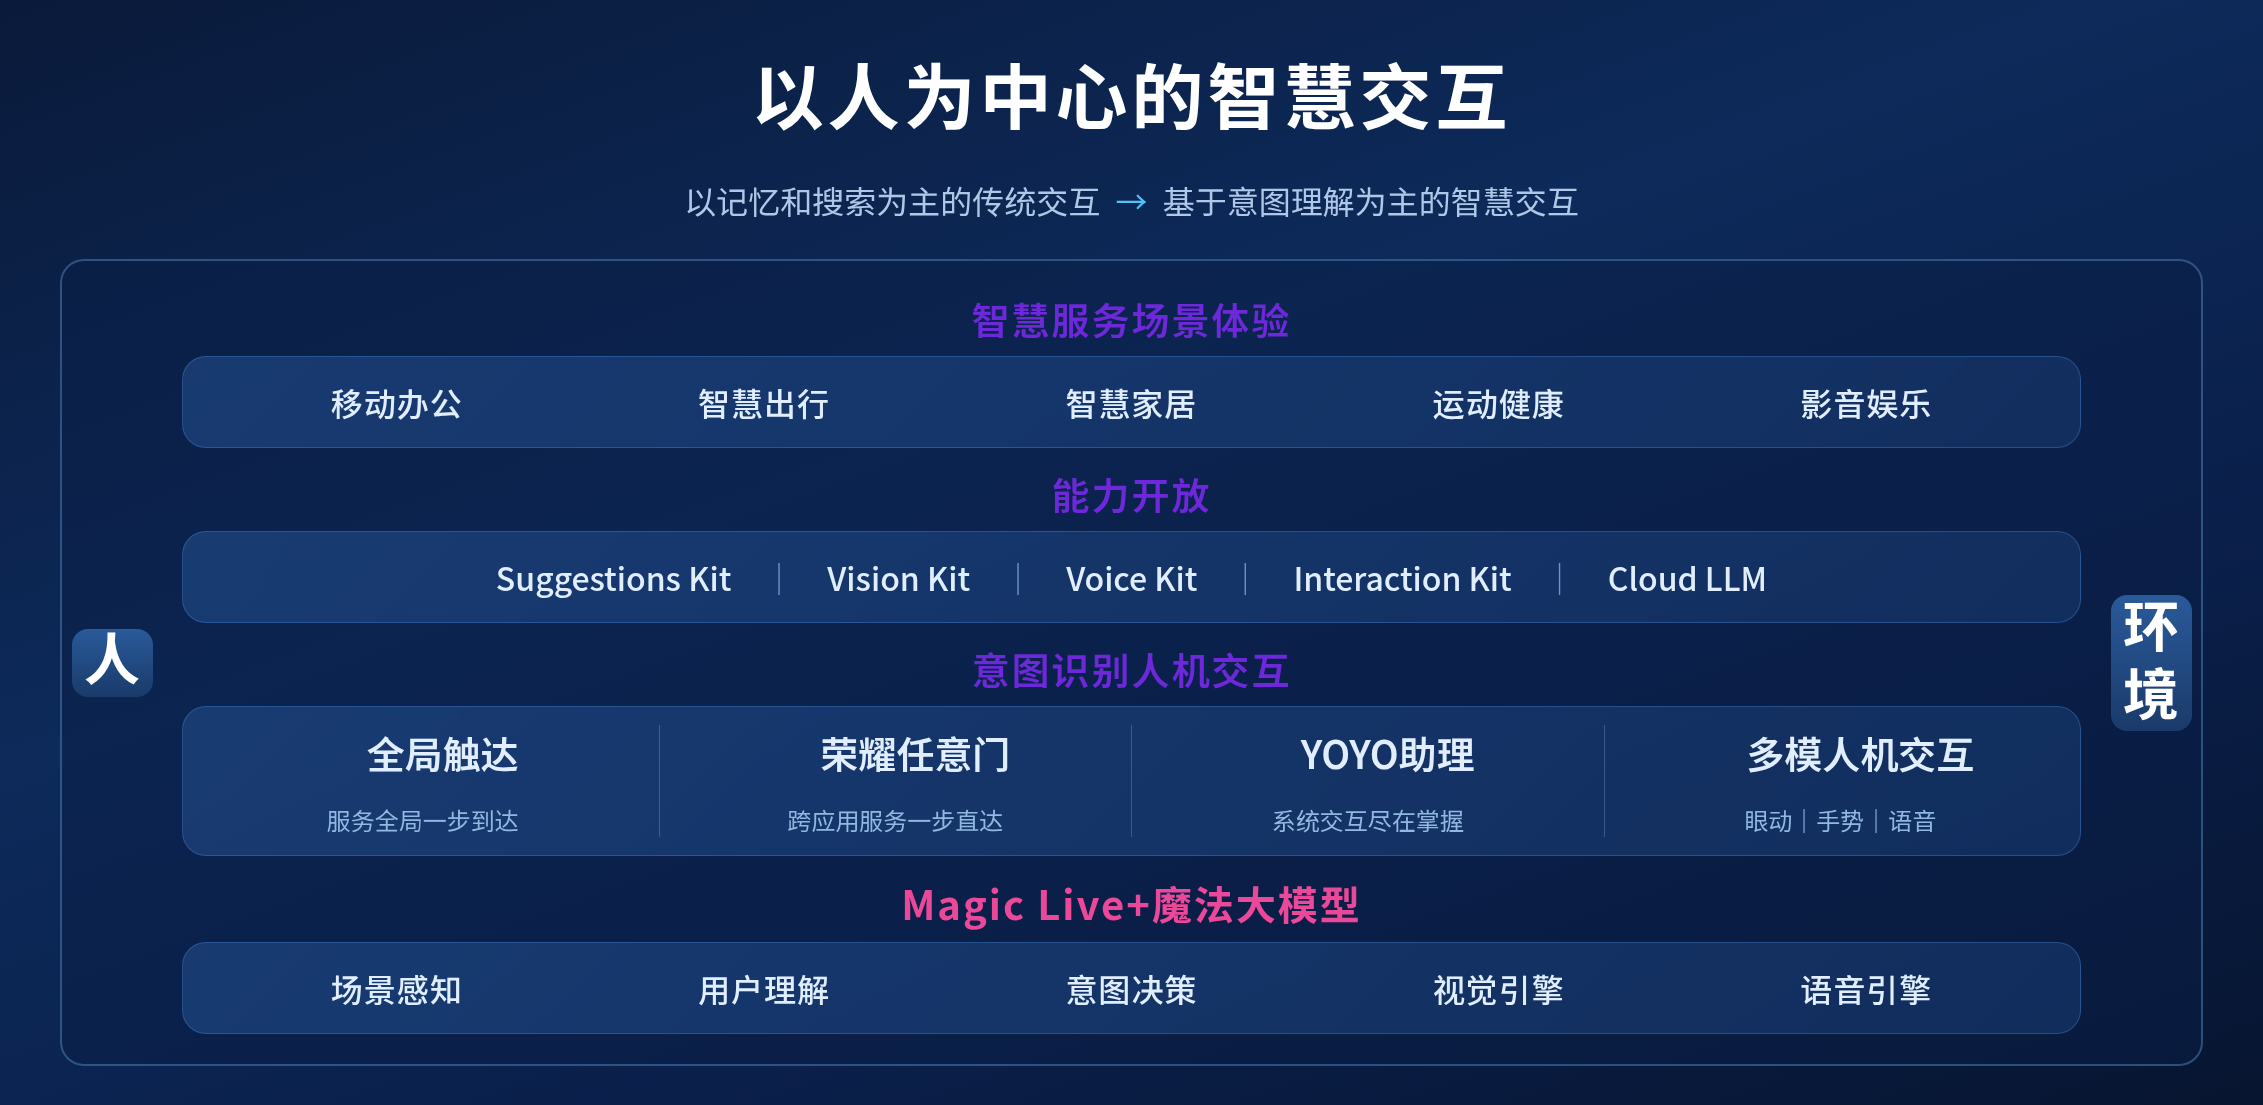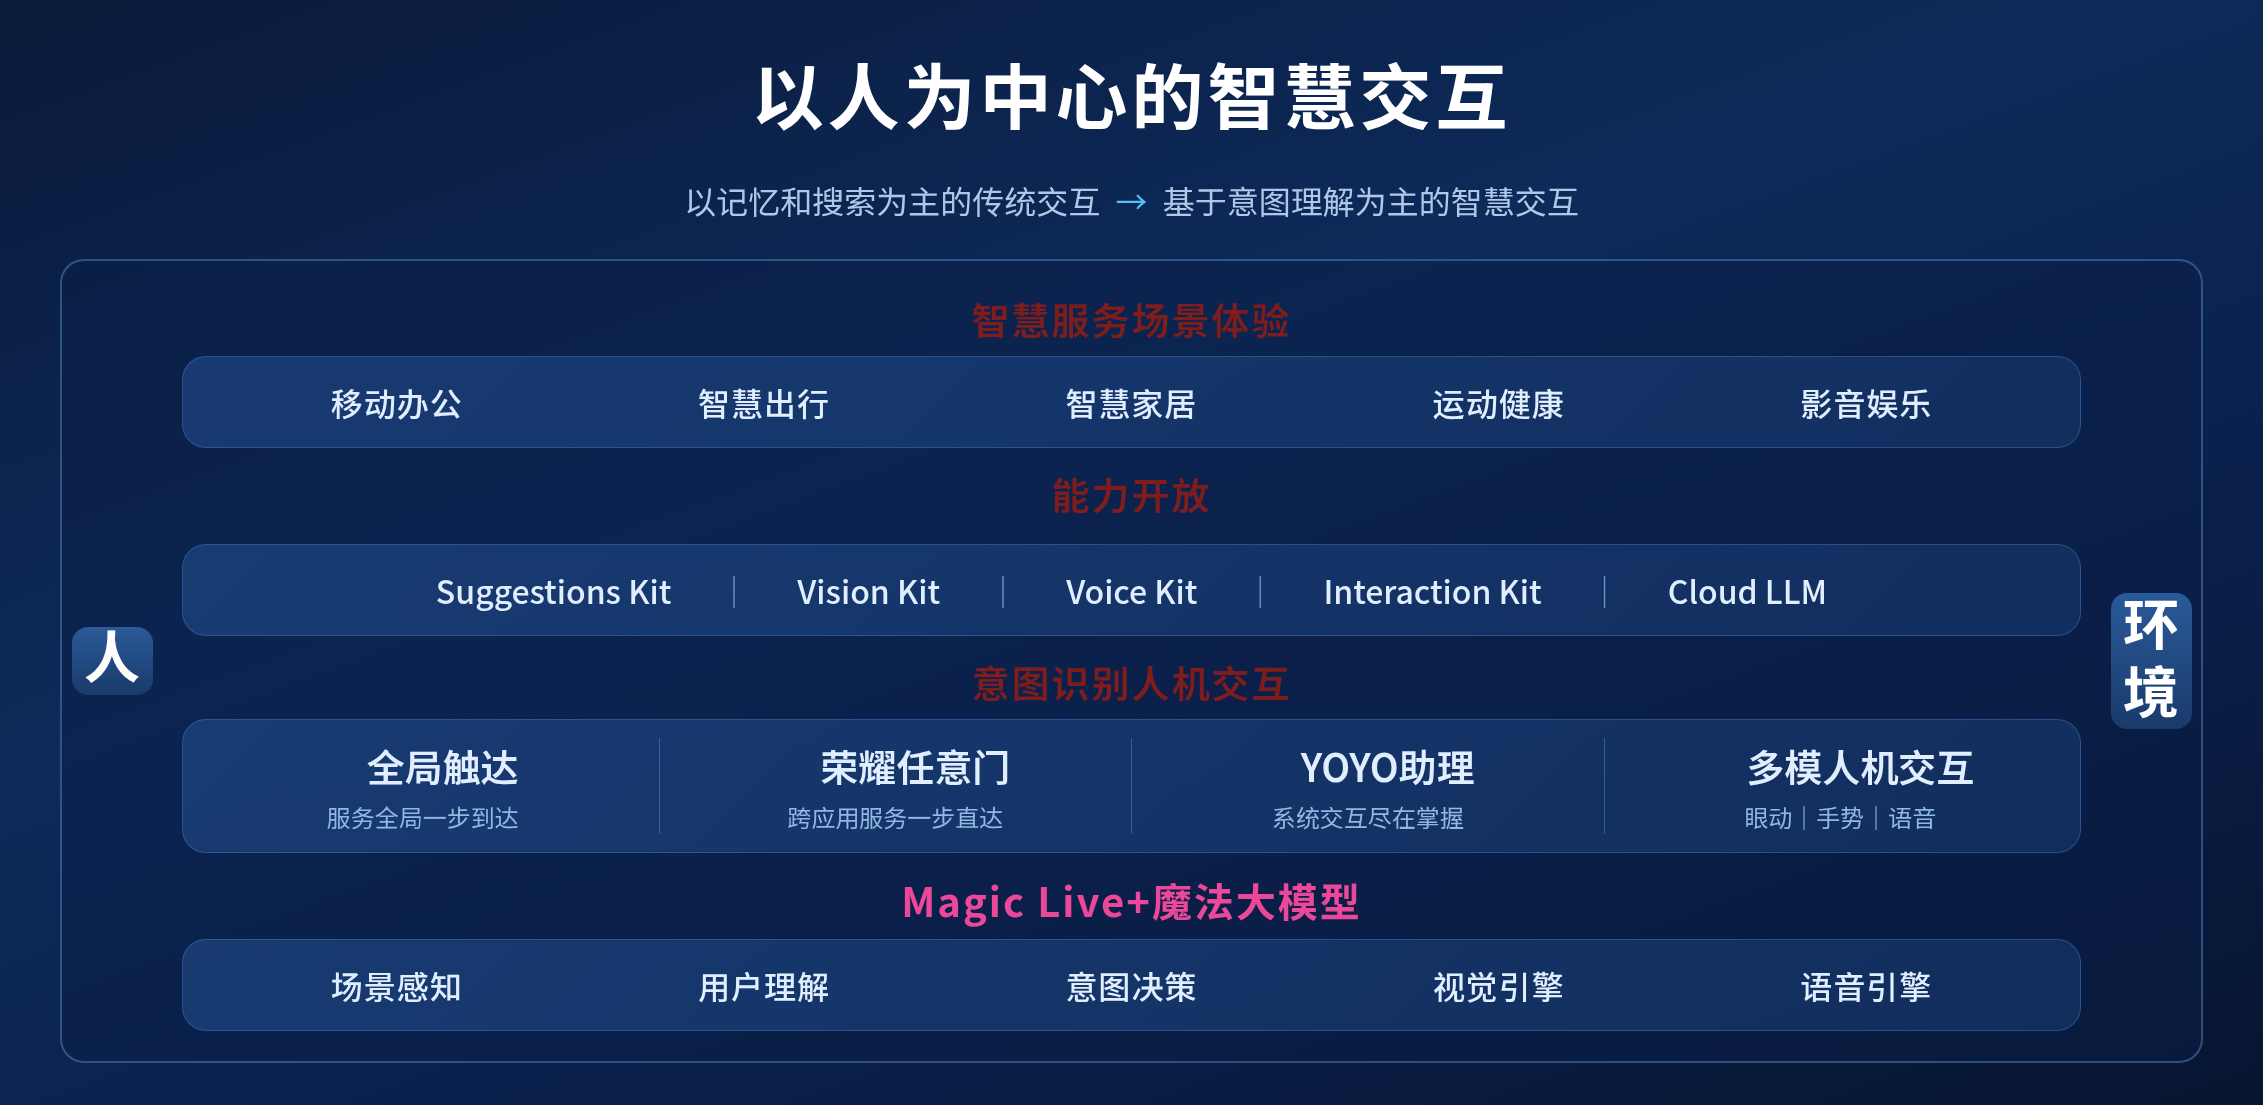--- a/index.html
+++ b/index.html
@@ -86,21 +86,21 @@
       padding: 10px 20px;
     }
 
     .section {
       display: flex;
       flex-direction: column;
       gap: 10px;
     }
 
     .section-title {
-      color: #7f1d1d;
+      color: #6d28d9;
       font-size: 38px;
       font-weight: 600;
       text-align: center;
       letter-spacing: 2px;
     }
 
     .row-card {
       background: linear-gradient(135deg, rgba(30, 70, 130, 0.7) 0%, rgba(20, 50, 100, 0.8) 100%);
       border: 1px solid rgba(80, 140, 220, 0.35);
       border-radius: 24px;
@@ -115,22 +115,21 @@
       font-size: 32px;
       font-weight: 500;
       text-align: center;
       letter-spacing: 1px;
     }
 
     .kits-row {
       display: flex;
       align-items: center;
       justify-content: center;
-      gap: 15px;
-      margin-top: 13px;
+      gap: 0;
     }
 
     .kit-item {
       color: #e0eeff;
       font-size: 32px;
       font-weight: 500;
       padding: 0 32px;
     }
 
     .kit-sep {
@@ -159,20 +158,21 @@
       font-size: 38px;
       font-weight: 600;
       text-align: center;
       margin-left: 40px;
     }
 
     .intent-subtitle {
       color: #90b8e0;
       font-size: 24px;
       font-weight: 400;
+      margin-top: 16px;
     }
 
     .intent-divider {
       width: 1px;
       background: rgba(120, 170, 230, 0.35);
       align-self: stretch;
     }
 
     .magic-title {
       color: #ec4899;

